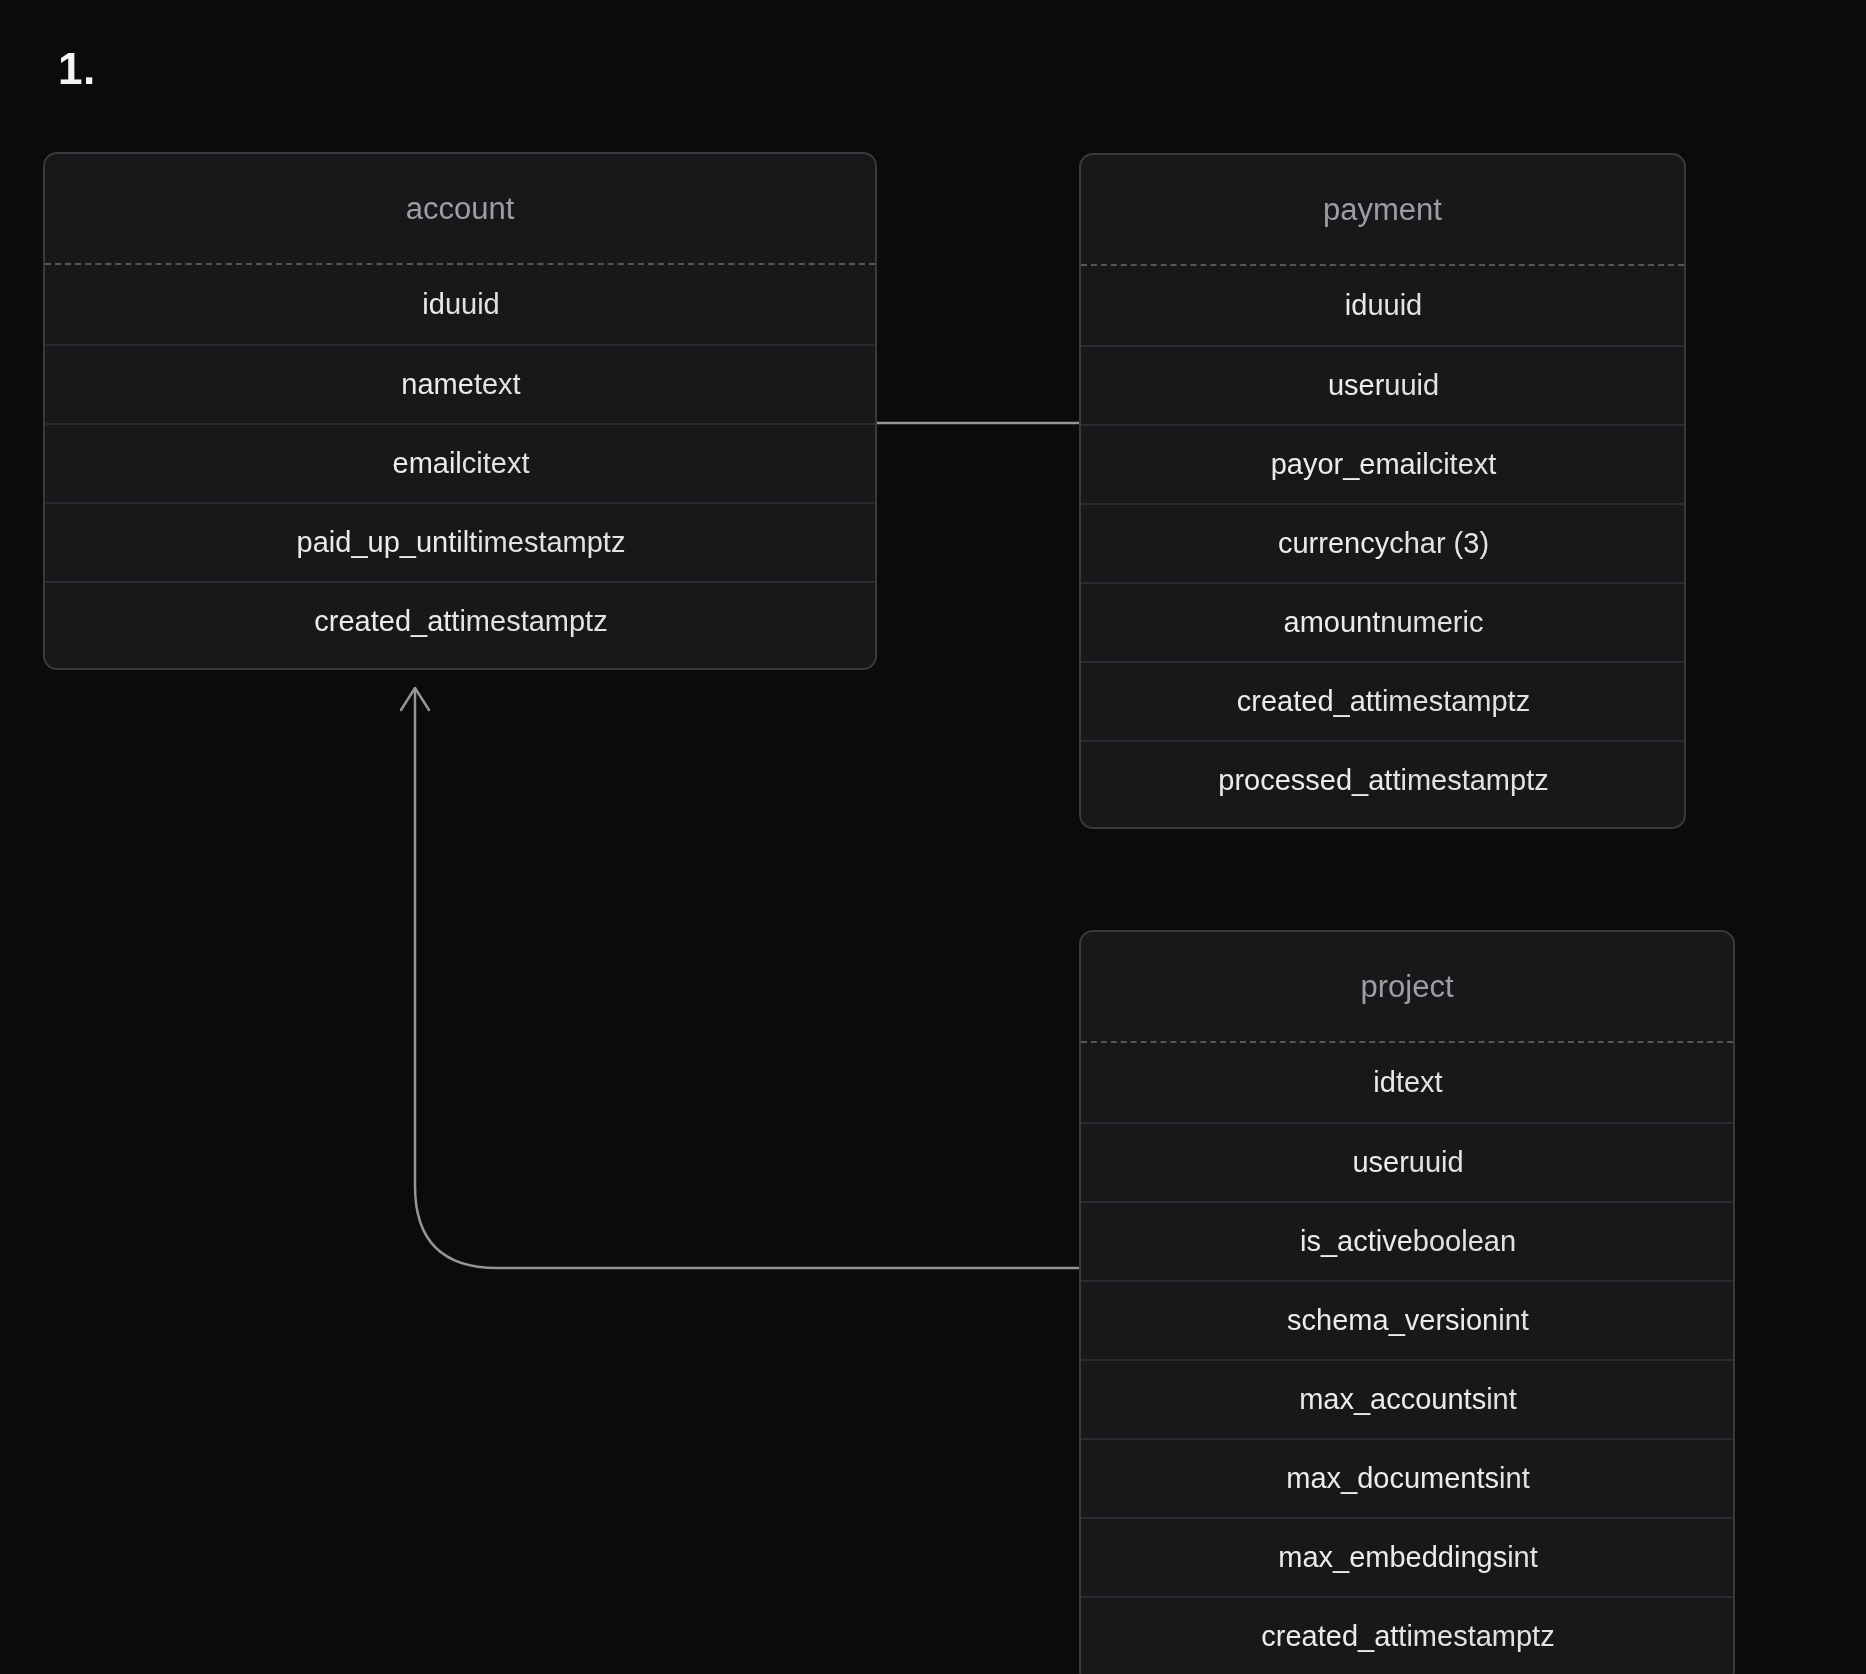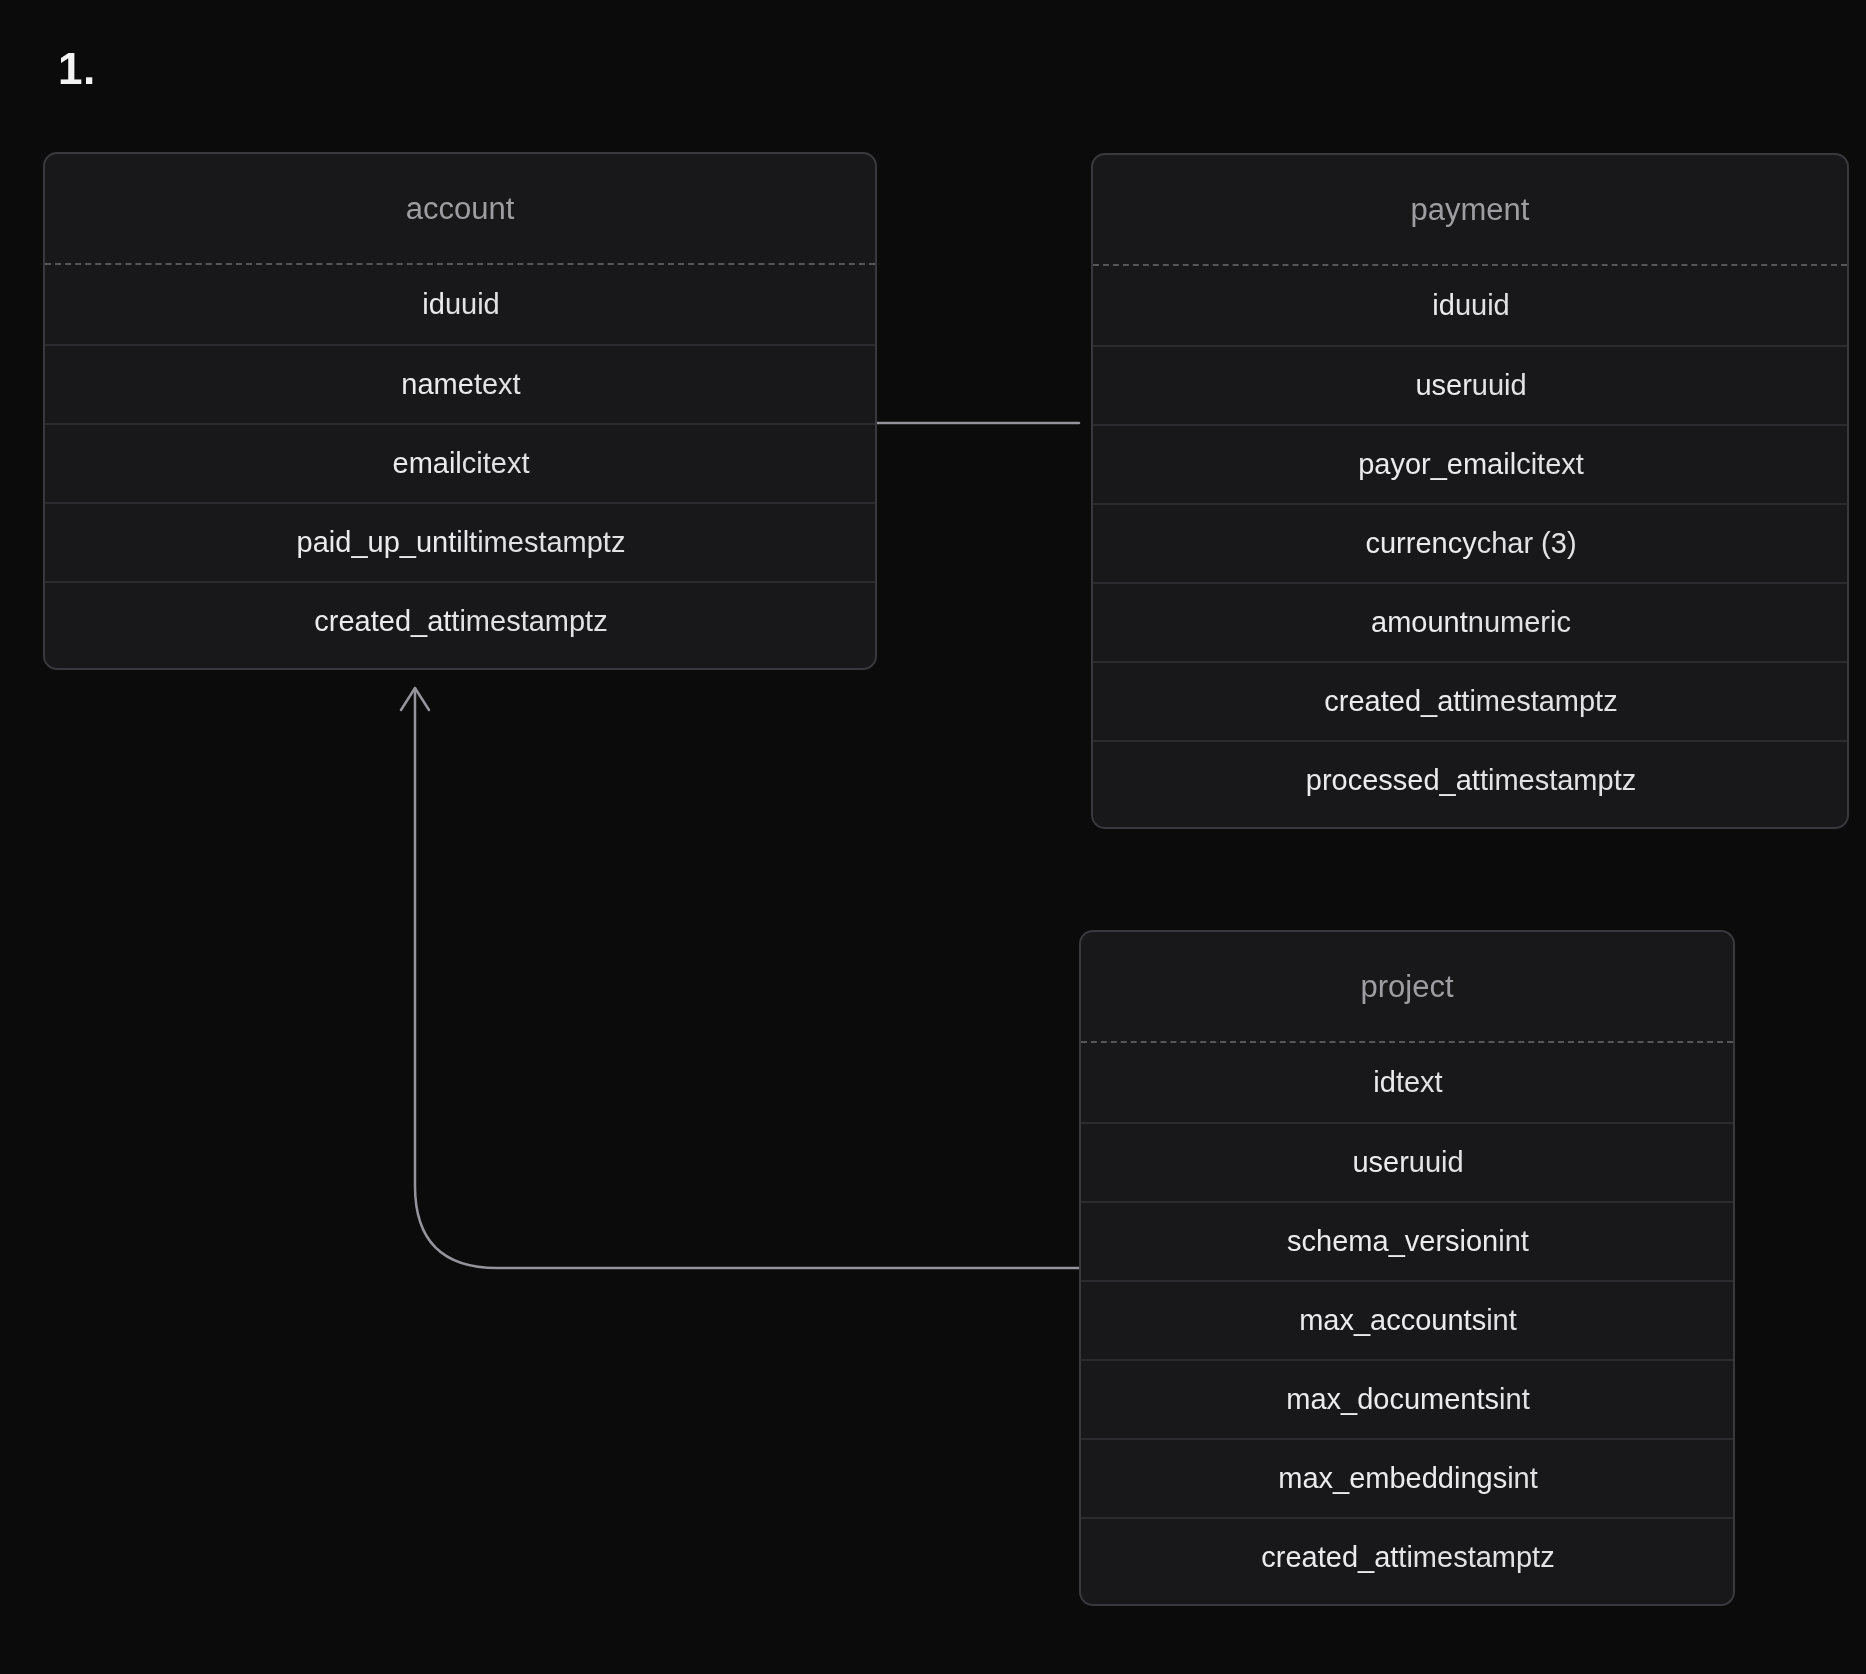--- a/index.html
+++ b/index.html
@@ -33,21 +33,21 @@
   .arrows{position:absolute;left:0;top:0;pointer-events:none;}
   .table{
     position:absolute;
     background:var(--surface);
     border:2px solid var(--border);
     border-radius:14px;
     padding-bottom:8px;
     overflow:hidden;
   }
   .t-account{left:43px;top:152px;width:834px;}
-  .t-payment{left:1079px;top:153px;width:758px;margin-left:12px;}
+  .t-payment{left:1079px;top:153px;width:607px;}
   .t-project{left:1079px;top:930px;width:656px;}
   .table-header{
     height:111px;
     display:flex;align-items:center;justify-content:center;
     color:var(--muted);
     font-size:31px;
     border-bottom:2px dashed var(--dashed);
   }
   .table-row{
     height:79px;
@@ -139,20 +139,24 @@
         <div class="table-header">project</div>
         <div class="table-row">
           <span class="col-name">id</span>
           <span class="col-type">text</span>
         </div>
         <div class="table-row">
           <span class="col-name">user</span>
           <span class="col-type">uuid</span>
         </div>
         <div class="table-row">
+          <span class="col-name">is_active</span>
+          <span class="col-type">boolean</span>
+        </div>
+        <div class="table-row">
           <span class="col-name">schema_version</span>
           <span class="col-type">int</span>
         </div>
         <div class="table-row">
           <span class="col-name">max_accounts</span>
           <span class="col-type">int</span>
         </div>
         <div class="table-row">
           <span class="col-name">max_documents</span>
           <span class="col-type">int</span>

